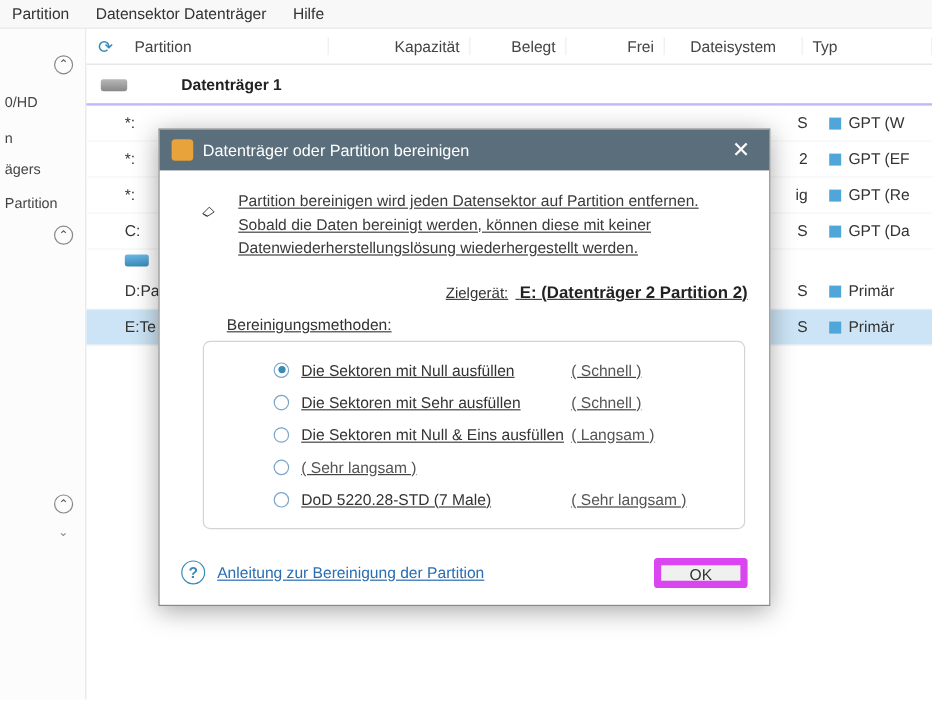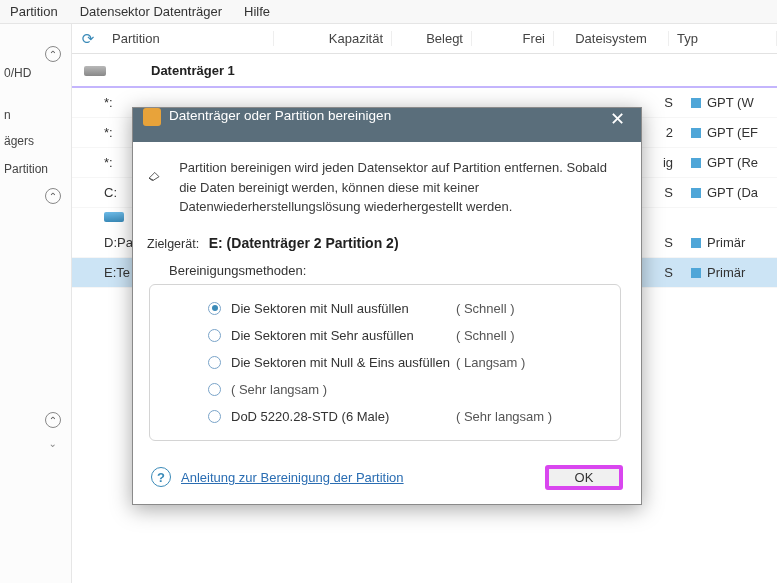--- a/index.html
+++ b/index.html
@@ -40,58 +40,58 @@
   .prow .end { margin-left: auto; display: flex; align-items: center; }
   .prow .fs { width: 115px; text-align: right; padding-right: 18px; color: #333; }
   .prow .typsq { width: 10px; height: 10px; background: #4fa6d8; margin-right: 6px; }
   .prow .typ { width: 70px; color: #333; }
   .prow.sel { background: #cce4f5; }
   .d2icon { width: 20px; height: 10px; background: linear-gradient(#6bb9e6,#3a8ab8); border-radius: 2px; margin-left: 32px; margin-top: 4px; }
 
   
   .overlay { position: absolute; left: 0; top: 0; right: 0; bottom: 0; }
   .dialog { position: absolute; left: 132px; top: 107px; width: 510px; background: #fff; border: 1px solid #8a8a8a; box-shadow: 0 4px 20px rgba(0,0,0,.35); }
-  .dlg-title { background: #5a6e7b; color: #fff; height: 34px; display: flex; align-items: flex-start; padding: 0 10px; }
+  .dlg-title { background: #5a6e7b; color: #fff; height: 34px; display: flex; align-items: center; padding: 0 10px; }
   .dlg-title .ti { flex: 1; font-size: 13.5px; }
   .dlg-title .close { cursor: pointer; font-size: 18px; padding: 0 6px; }
-  .dlg-body { padding: 16px 18px 12px 14px; color: #444; font-size: 13px; }
+  .dlg-body { padding: 16px 18px 12px 34px; color: #444; font-size: 13px; text-decoration: underline; }
   .warn { display: flex; gap: 18px; }
   .eraser { width: 34px; height: 24px; margin-top: 6px; }
   .warn-text { line-height: 1.5; color: #3a3a3a; }
-  .target { text-align: left; margin: 18px 0 12px 0; }
+  .target { text-align: right; margin: 18px 0 12px 0; }
   .target .tl { font-size: 12.5px; color: #333; margin-right: 6px; }
   .target .tv { font-weight: 600; color: #222; font-size: 14px; }
   .mlabel { color: #333; margin: 4px 0 6px 22px; }
   .methods { border: 1px solid #d4d4d4; border-radius: 6px; padding: 10px 12px; margin: 0 2px; }
   .opt { display: flex; align-items: center; height: 27px; }
   .radio { width: 13px; height: 13px; border: 1.5px solid #7aa4c9; border-radius: 50%; margin-right: 10px; display: flex; align-items: center; justify-content: center; margin-left: 46px; cursor: pointer; }
   .radio.sel::after { content: ""; width: 6px; height: 6px; background: #3a8ab8; border-radius: 50%; }
   .opt .nm { width: 225px; color: #333; }
   .opt .sp { color: #555; }
   .dlg-foot { display: flex; align-items: center; padding: 12px 18px 14px 18px; gap: 10px; }
   .hicon { width: 20px; height: 20px; border: 1.6px solid #3a8ab8; border-radius: 50%; color: #3a8ab8; font-weight: bold; font-size: 13px; display: flex; align-items: center; justify-content: center; }
   .hlink { color: #2a6db2; text-decoration: underline; cursor: pointer; }
   .dlg-foot .sp { flex: 1; }
-  .btn { min-width: 78px; height: 25px; background: #f0f0f0; border: 4px solid #d946ef; border-radius: 3px; font-size: 13px; color: #333; cursor: pointer; }
+  .btn { min-width: 78px; height: 25px; background: #f0f0f0; border: 6px solid #d946ef; border-radius: 3px; font-size: 13px; color: #333; cursor: pointer; }
   .ticon { width: 18px; height: 18px; background: #e8a33a; border-radius: 3px; margin-right: 8px; display: inline-block; }
 </style>
 </head>
 <body>
 
 <div class="menubar">
   <span>Partition</span>
   <span>Datensektor Datenträger</span>
   <span>Hilfe</span>
 </div>
 
 <div class="main">
 
   <div class="sidebar">
     <div class="chev" style="top:22px">⌃</div>
-    <div class="sidetxt" style="top:40px">0/HD</div>
+    <div class="sidetxt" style="top:52px">0/HD</div>
     <div class="sidetxt" style="top:82px">n</div>
     <div class="sidetxt" style="top:108px">ägers</div>
     <div class="sidetxt" style="top:136px">Partition</div>
     <div class="chev" style="top:164px">⌃</div>
     <div class="chev" style="top:388px">⌃</div>
     <div style="position:absolute;top:414px;right:14px;color:#888;font-size:10px">⌄</div>
   </div>
 
   <div class="content">
     <div class="thead">
@@ -197,21 +197,21 @@
           <span class="radio"></span>
           <span class="nm">Die Sektoren mit Null &amp; Eins ausfüllen</span>
           <span class="sp">( Langsam )</span>
         </div>
         <div class="opt">
           <span class="radio"></span>
           <span class="sp">( Sehr langsam )</span>
         </div>
         <div class="opt">
           <span class="radio"></span>
-          <span class="nm">DoD 5220.28-STD (6 Male)</span>
+          <span class="nm">DoD 5220.28-STD (7 Male)</span>
           <span class="sp">( Sehr langsam )</span>
         </div>
       </div>
     </div>
     <div class="dlg-foot">
       <span class="hicon">?</span>
       <a class="hlink">Anleitung zur Bereinigung der Partition</a>
       <span class="sp"></span>
       <button class="btn">OK</button>
     </div>

